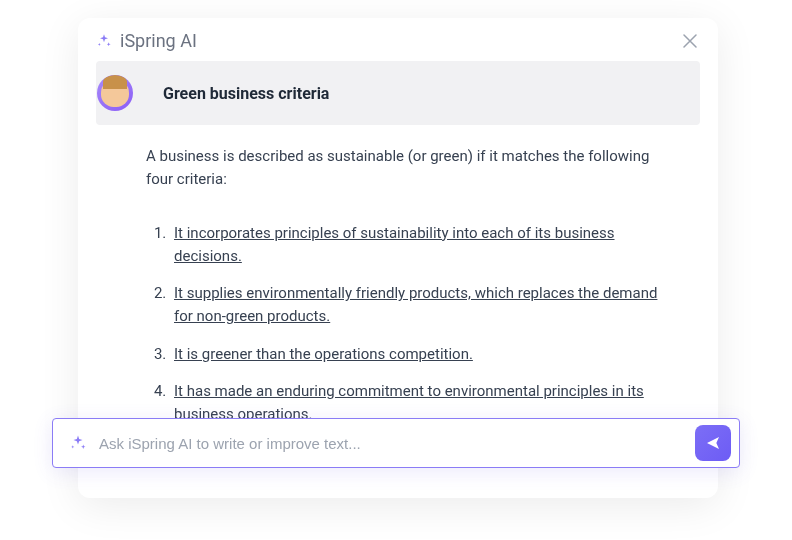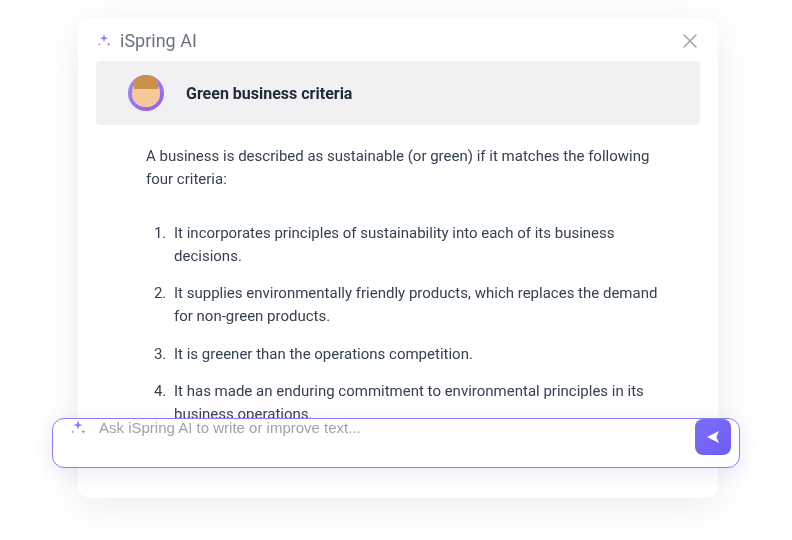--- a/index.html
+++ b/index.html
@@ -51,24 +51,24 @@
     .content-scroll {
       height: calc(100% - 48px);
       overflow-y: auto;
       padding: 0 18px 0 18px;
     }
     .content-scroll::-webkit-scrollbar { width: 8px; }
     .content-scroll::-webkit-scrollbar-thumb { background: #d1d5db; border-radius: 4px; }
     .card-heading {
       background: #f1f1f3;
       border-radius: 4px;
-      padding: 14px 32px;
-      display: flex;
-      align-items: center;
-      gap: 22px;
+      padding: 14px 1px;
+      display: flex;
+      align-items: center;
+      gap: 30px;
       margin-bottom: 20px;
     }
     .avatar {
       width: 36px;
       height: 36px;
       border-radius: 50%;
       background: linear-gradient(145deg, #a78bfa 0%, #8b5cf6 100%);
       display: flex;
       align-items: center;
       justify-content: center;
@@ -102,38 +102,39 @@
       color: #374151;
       font-size: 15px;
       line-height: 1.55;
     }
     .intro {
       margin-bottom: 30px;
       max-width: 520px;
     }
     .criteria-list {
       padding-left: 24px;
+      text-decoration: underline;
     }
     .criteria-list li {
       margin-bottom: 14px;
       padding-left: 4px;
       max-width: 500px;
     }
     .input-bar {
       position: absolute;
       left: 52px;
       right: 52px;
       top: 418px;
       height: 50px;
       background: #fff;
       border: 1.5px solid #8b7cf6;
-      border-radius: 12px;
+      border-radius: 4px;
       box-shadow: 0 4px 20px rgba(99, 80, 230, 0.12);
       display: flex;
-      align-items: flex-start;
+      align-items: center;
       padding: 0 8px 0 16px;
       gap: 12px;
     }
     .input-sparkle { width: 18px; height: 18px; flex-shrink: 0; }
     .ask-input {
       flex: 1;
       border: none;
       outline: none;
       font-size: 15px;
       color: #374151;

